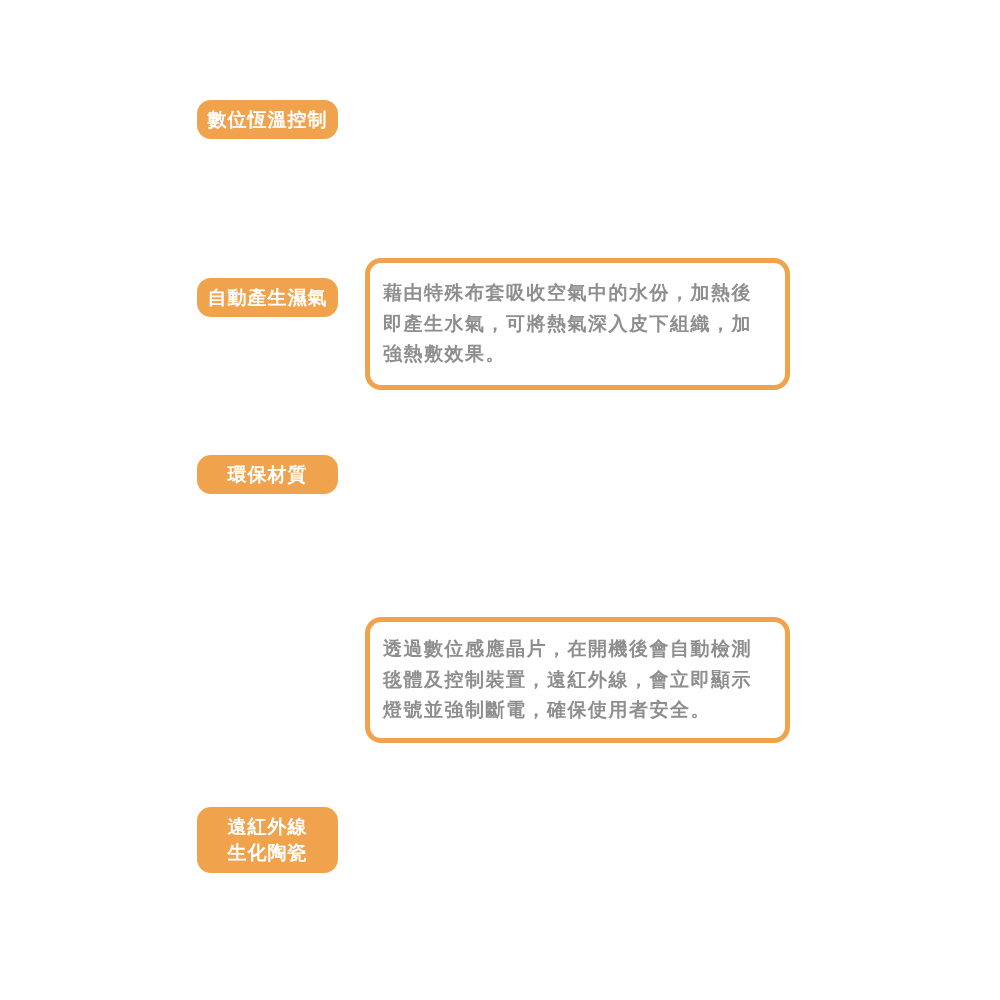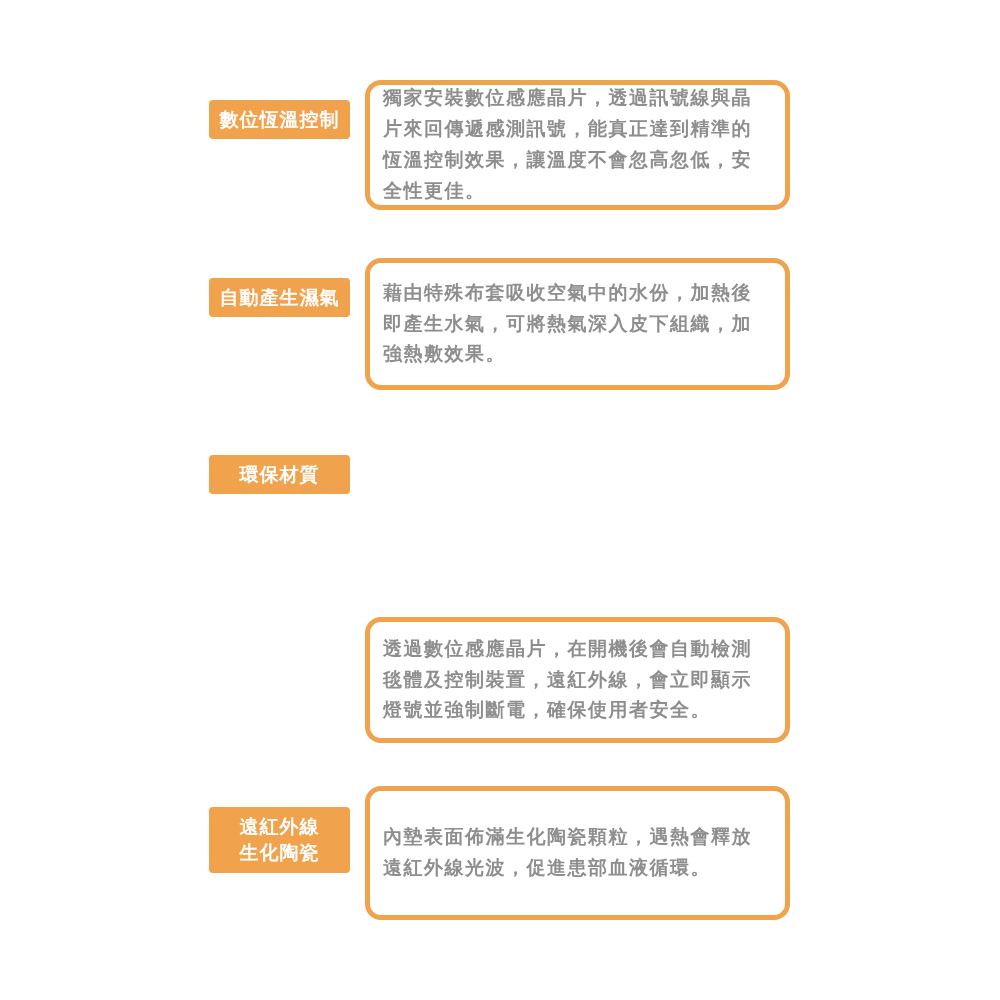--- a/index.html
+++ b/index.html
@@ -33,27 +33,27 @@
   .row:nth-of-type(2) .tag{top:20px;text-align:right;}
   .row:nth-of-type(3){top:433px;height:137px;}
   .row:nth-of-type(3) .tag{top:22px;}
   .row:nth-of-type(4){top:617px;height:126px;}
   .row:nth-of-type(4) .tag{top:16px;}
   .row:nth-of-type(5){top:786px;height:134px;}
   .row:nth-of-type(5) .tag{top:21px;height:66px;text-align:center;}
 
   .tag{
     position:absolute;
-    left:209px;
+    left:197px;
     width:141px;
     height:39px;
     box-sizing:border-box;
     background:var(--accent);
     color:var(--tag-text);
-    border-radius:4px;
+    border-radius:14px;
     font-size:19px;
     font-weight:bold;
     letter-spacing:1px;
     line-height:1.35;
     text-align:center;
     display:flex;
     align-items:center;
     justify-content:center;
     white-space:pre-line;
   }
@@ -81,23 +81,20 @@
     text-align:left;
   }
 </style>
 </head>
 <body>
 
 <div class="canvas">
 
   <div class="row">
     <div class="tag">數位恆溫控制</div>
-    <div class="box">
-      <div class="box-text">獨家安裝數位感應晶片，透過訊號線與晶片來回傳遞感測訊號，能真正達到精準的恆溫控制效果，讓溫度不會忽高忽低，安全性更佳。</div>
-    </div>
   </div>
 
   <div class="row">
     <div class="tag">自動產生濕氣</div>
     <div class="box">
       <div class="box-text">藉由特殊布套吸收空氣中的水份，加熱後即產生水氣，可將熱氣深入皮下組織，加強熱敷效果。</div>
     </div>
   </div>
 
   <div class="row">
@@ -106,18 +103,15 @@
 
   <div class="row">
     <div class="box">
       <div class="box-text">透過數位感應晶片，在開機後會自動檢測毯體及控制裝置，遠紅外線，會立即顯示燈號並強制斷電，確保使用者安全。</div>
     </div>
   </div>
 
   <div class="row">
     <div class="tag">遠紅外線
 生化陶瓷</div>
-    <div class="box">
-      <div class="box-text">內墊表面佈滿生化陶瓷顆粒，遇熱會釋放遠紅外線光波，促進患部血液循環。</div>
-    </div>
   </div>
 
 </div>
 
 </body></html>

